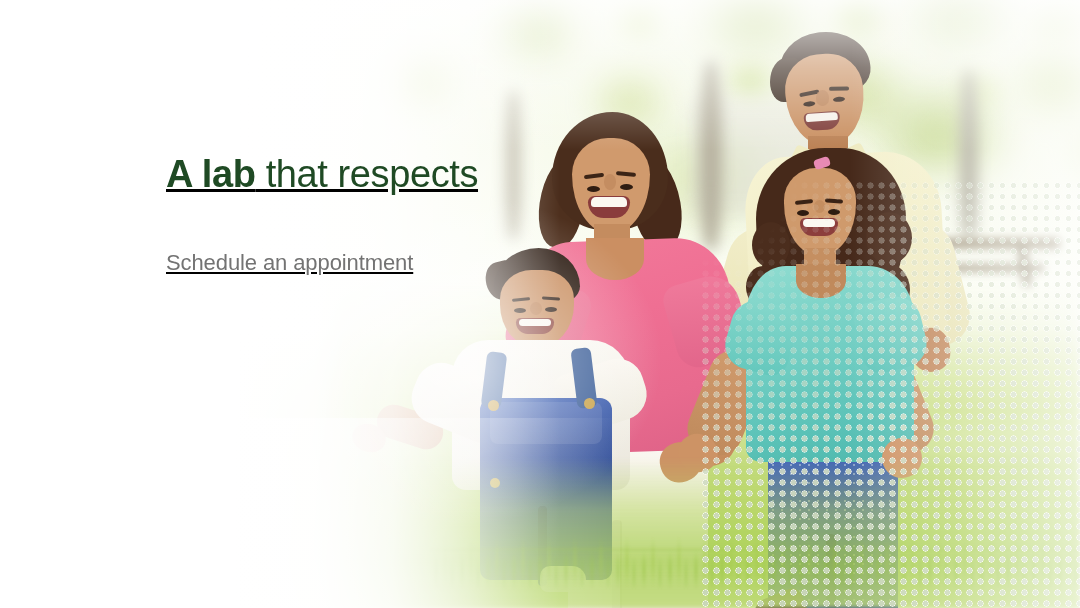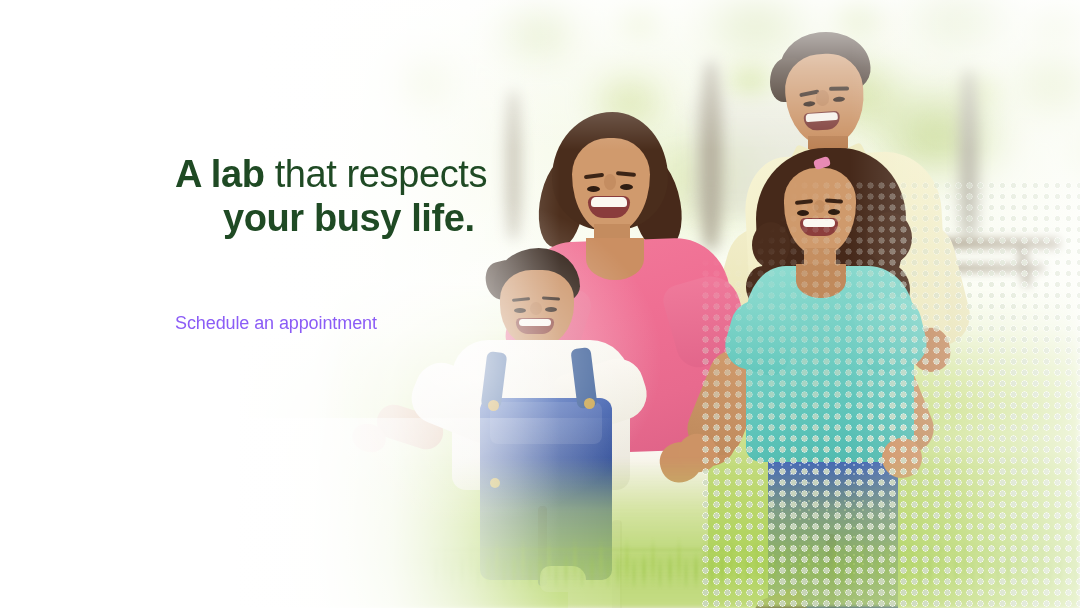--- a/index.html
+++ b/index.html
@@ -344,30 +344,30 @@
     position:absolute; right:0; top:0; width:230px; height:608px;
     background:linear-gradient(270deg, rgba(255,255,255,.68) 0%, rgba(255,255,255,.25) 55%, rgba(255,255,255,0) 100%);
   }
   .glowCenter {
     position:absolute; left:180px; top:130px; width:560px; height:460px;
     background:radial-gradient(closest-side, rgba(255,255,255,.62), rgba(255,255,255,0) 72%);
     pointer-events:none;
   }
 
   
-  .copy { position:absolute; left:175px; top:152px; width:480px; }
+  .copy { position:absolute; left:166px; top:152px; width:480px;text-decoration:underline; }
   h1.headline {
     font-size:38px; line-height:44px; letter-spacing:-.4px;
     font-weight:400; color:#1f4a24; white-space:nowrap;
   }
   h1.headline .b { font-weight:700; }
   h1.headline .line2 { display:block; padding-left:48px; font-weight:700; }
   p.sub {
-    margin-top:68px; font-size:18px; line-height:30px;
-    color:#8b5cf6; font-weight:400; letter-spacing:-.1px;
+    margin-top:52px; font-size:22px; line-height:30px;
+    color:#737373; font-weight:400; letter-spacing:-.1px;
   }
   p.sub .l { display:block; white-space:nowrap; }
 </style>
 </head>
 <body>
 
 <div id="banner">
 
   <div class="scene">
     <div class="sky"></div>
@@ -511,20 +511,19 @@
 
   <div class="fadeTop"></div>
   <div class="fadeRight"></div>
   <div class="fadeLeft"></div>
   <div class="fadeBottomLeft"></div>
   <div class="glowCenter"></div>
 
   <div class="copy">
     <h1 class="headline">
       <span class="b">A lab</span><span> that respects</span>
-      <span class="line2">your busy life.</span>
     </h1>
     <p class="sub">
       <span class="l">Schedule an appointment</span>
     </p>
   </div>
 
 </div>
 
 </body></html>

